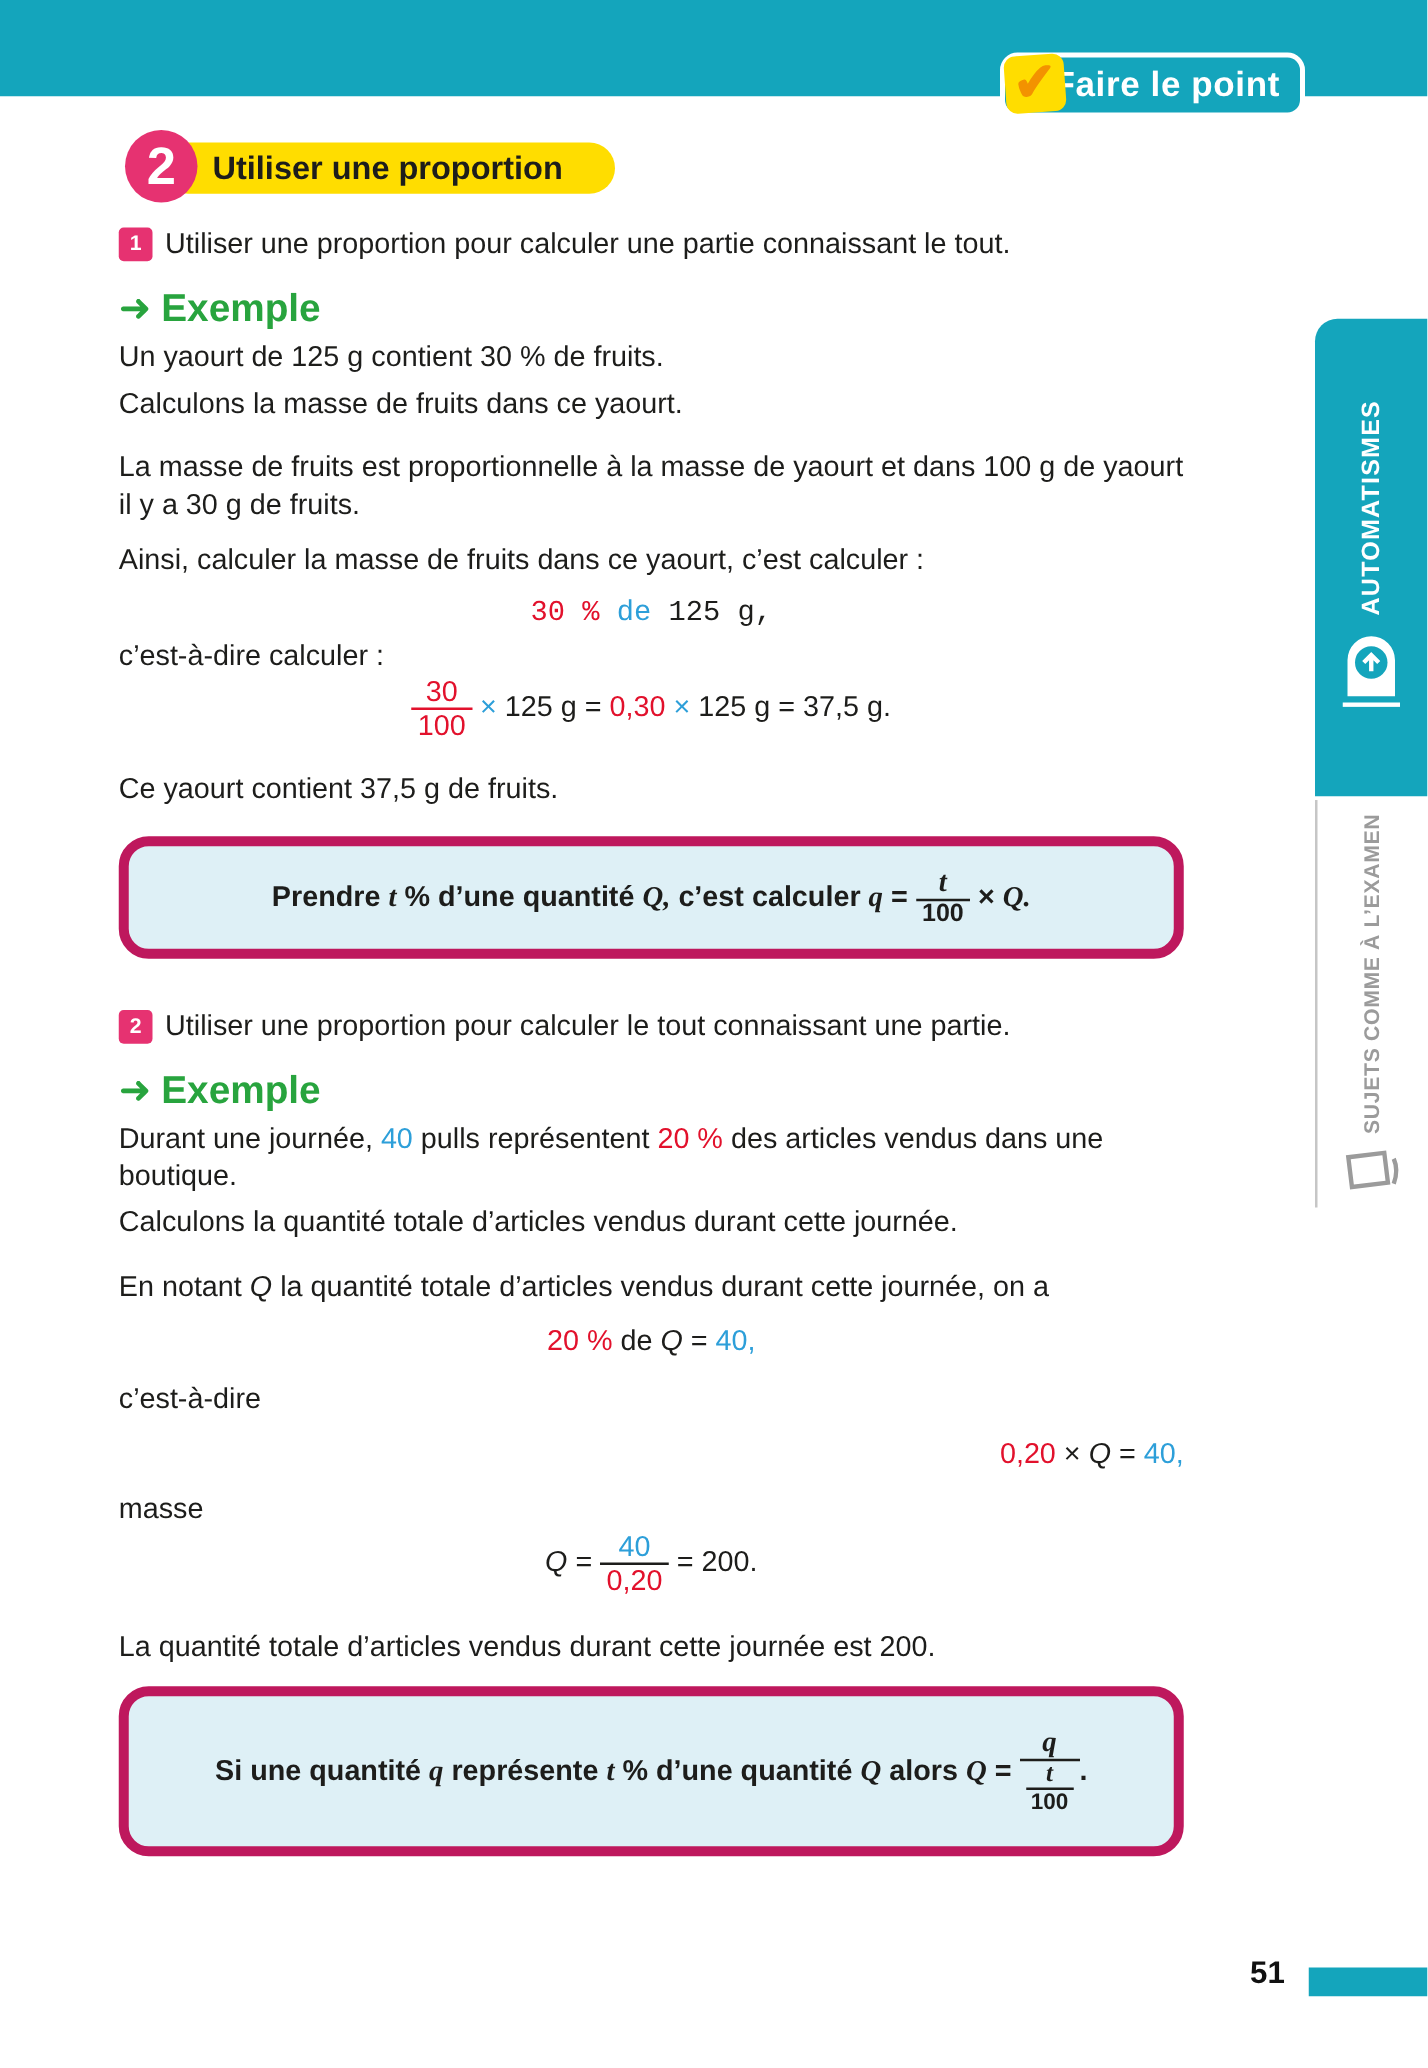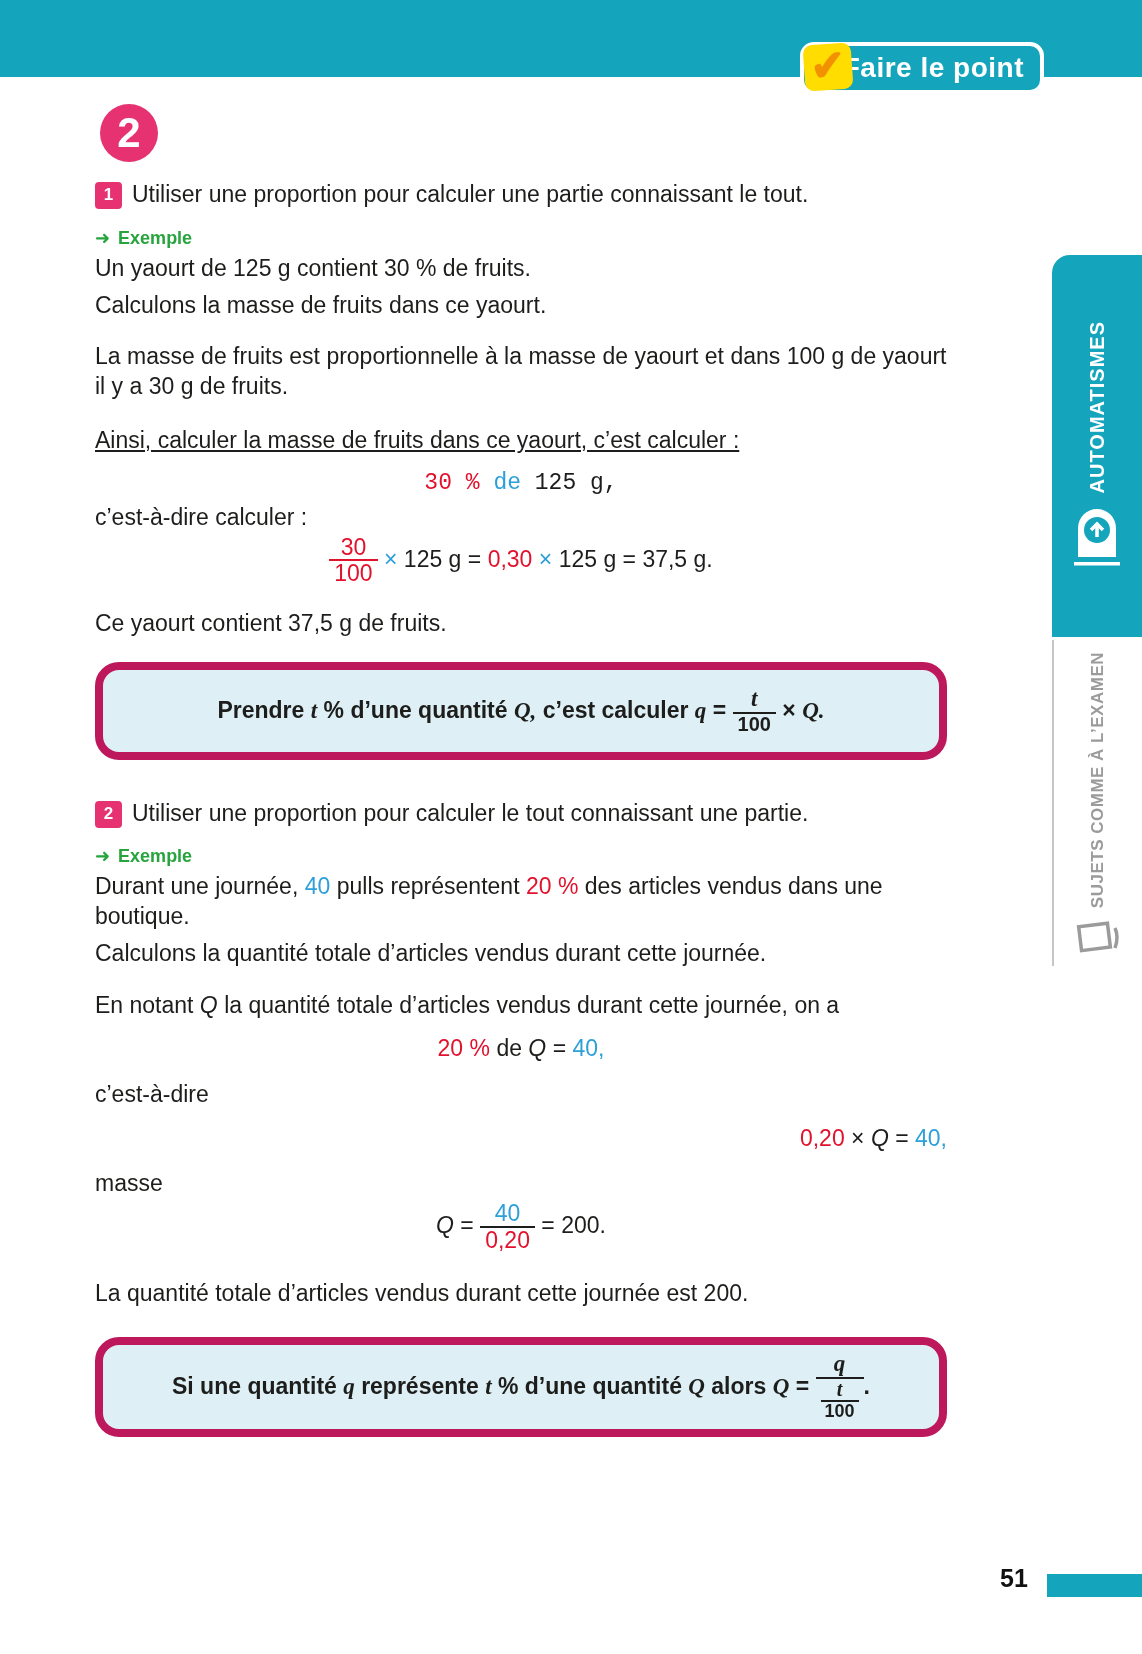--- a/index.html
+++ b/index.html
@@ -58,21 +58,21 @@
   .footer-bar { position:absolute; left:1047px; top:1574px; width:95px; height:23px; background:#14a5bc; }
 
   
   .content { position:absolute; left:95px; top:180px; width:852px; font-size:23px; line-height:1.3; }
   .row { display:block; }
   .num-badge {
     display:inline-flex; width:27px; height:27px; background:#e63271; border-radius:4px;
     color:#fff; font-weight:bold; font-size:17px; align-items:center; justify-content:center;
     vertical-align:2px; margin-right:10px;
   }
-  .exemple { color:#28a43e; font-weight:bold; font-size:18px; }
+  .exemple { color:#28a43e; font-weight:bold; font-size:31px; }
   .exemple .arrow { margin-right:8px; font-weight:normal; }
   .centered { text-align:center; }
   .red { color:#e2112c; }
   .blue { color:#2d9fd9; }
   .ivar { font-style:italic; }
 
   .frac { display:inline-block; vertical-align:middle; text-align:center; line-height:1.08; }
   .frac > span { display:block; padding:0 5px; }
   .frac > .den { border-top:2px solid #1d1d1b; }
   .frac.redbar > .den { border-top-color:#e2112c; }
@@ -87,50 +87,51 @@
   .inner-frac { display:inline-block; text-align:center; line-height:1.05; }
   .inner-frac > span { display:block; padding:0 4px; }
   .inner-frac > .den { border-top:2.5px solid #1d1d1b; font-size:18px; }
 
   
   .m-statement1 { margin-top:0; }
   .m-exemple1   { margin-top:17px; }
   .m-p1         { margin-top:4px; }
   .m-p2         { margin-top:7px; }
   .m-p3         { margin-top:21px; }
-  .m-p4         { margin-top:24px;text-decoration:underline; }
+  .m-p4         { margin-top:14px; }
   .m-f1         { margin-top:13px;font-family:Liberation Mono, monospace; }
   .m-p5         { margin-top:4px; }
   .m-f2         { margin-top:2px; }
   .m-p6         { margin-top:23px; }
   .m-box1       { margin-top:23px; height:98px; }
   .m-statement2 { margin-top:39px; }
   .m-exemple2   { margin-top:16px; }
   .m-p7         { margin-top:4px; }
   .m-p8         { margin-top:7px; }
   .m-p9         { margin-top:22px; }
   .m-f3         { margin-top:13px; }
   .m-p10        { margin-top:16px; }
   .m-f4         { margin-top:14px;text-align:right; }
   .m-p11        { margin-top:15px; }
   .m-f5         { margin-top:3px; }
   .m-p12        { margin-top:26px; }
-  .m-box2       { margin-top:28px; height:100px; }
+  .m-box2       { margin-top:16px; height:136px; }
 </style>
 </head>
 <body>
 
 <div class="top-band"></div>
 
 <div class="flp-badge">
   <span class="flp-check">✔</span>
   <span class="flp-text">Faire le point</span>
 </div>
 
 <div class="heading">
+  <div class="heading-pill">Utiliser une proportion</div>
   <div class="heading-circle">2</div>
 </div>
 
 <div class="tab-automatismes">
   <span class="vtext">AUTOMATISMES</span>
   <span>
     <svg width="46" height="62" viewBox="0 0 46 62">
       <path d="M4 52 V23 a19 19 0 0 1 38 0 V52 Z" fill="#ffffff"></path>
       <circle cx="23" cy="25" r="13" fill="#14a5bc"></circle>
       <path d="M23 32 V19.5 M17 25 L23 19 L29 25" stroke="#ffffff" stroke-width="3.5" fill="none"></path>

